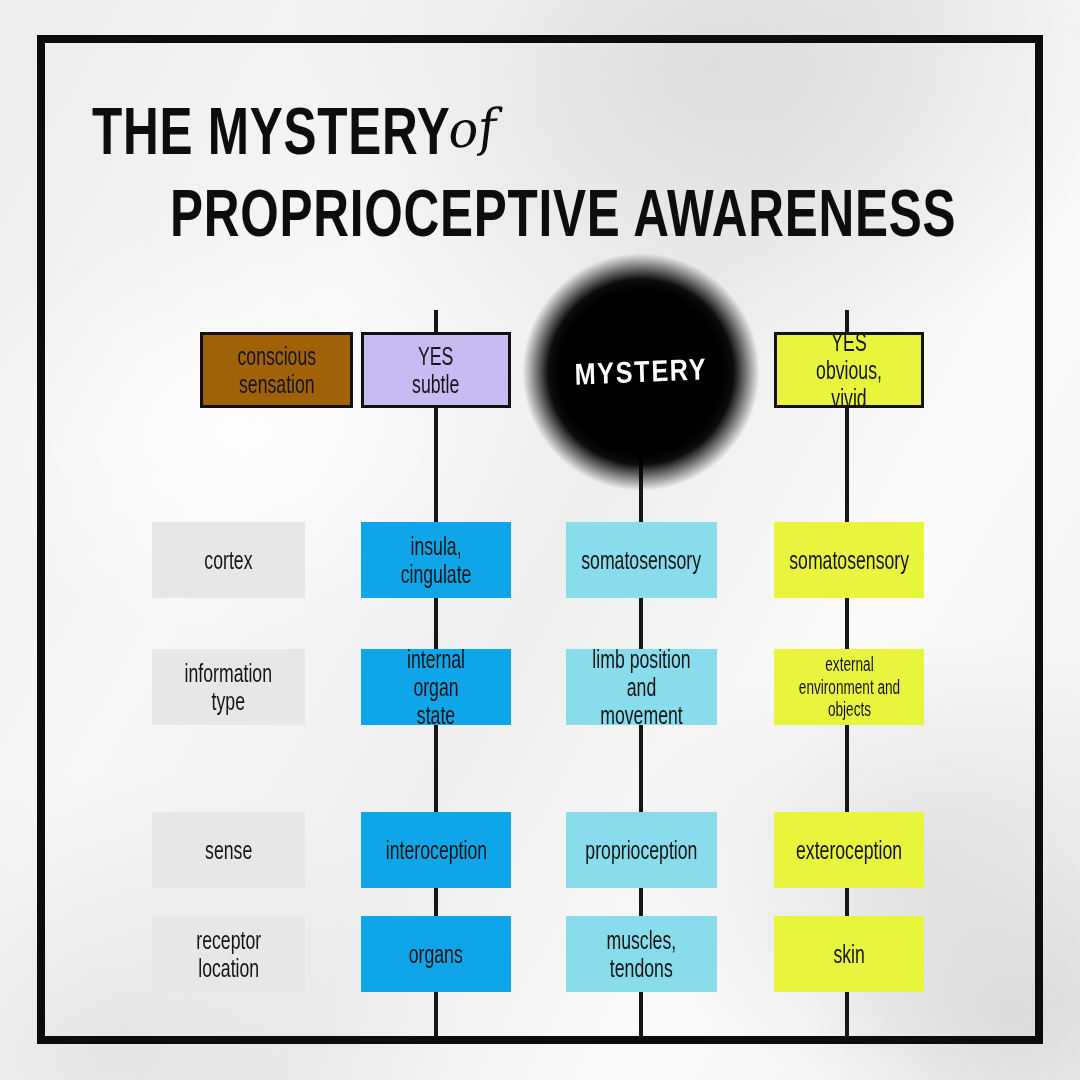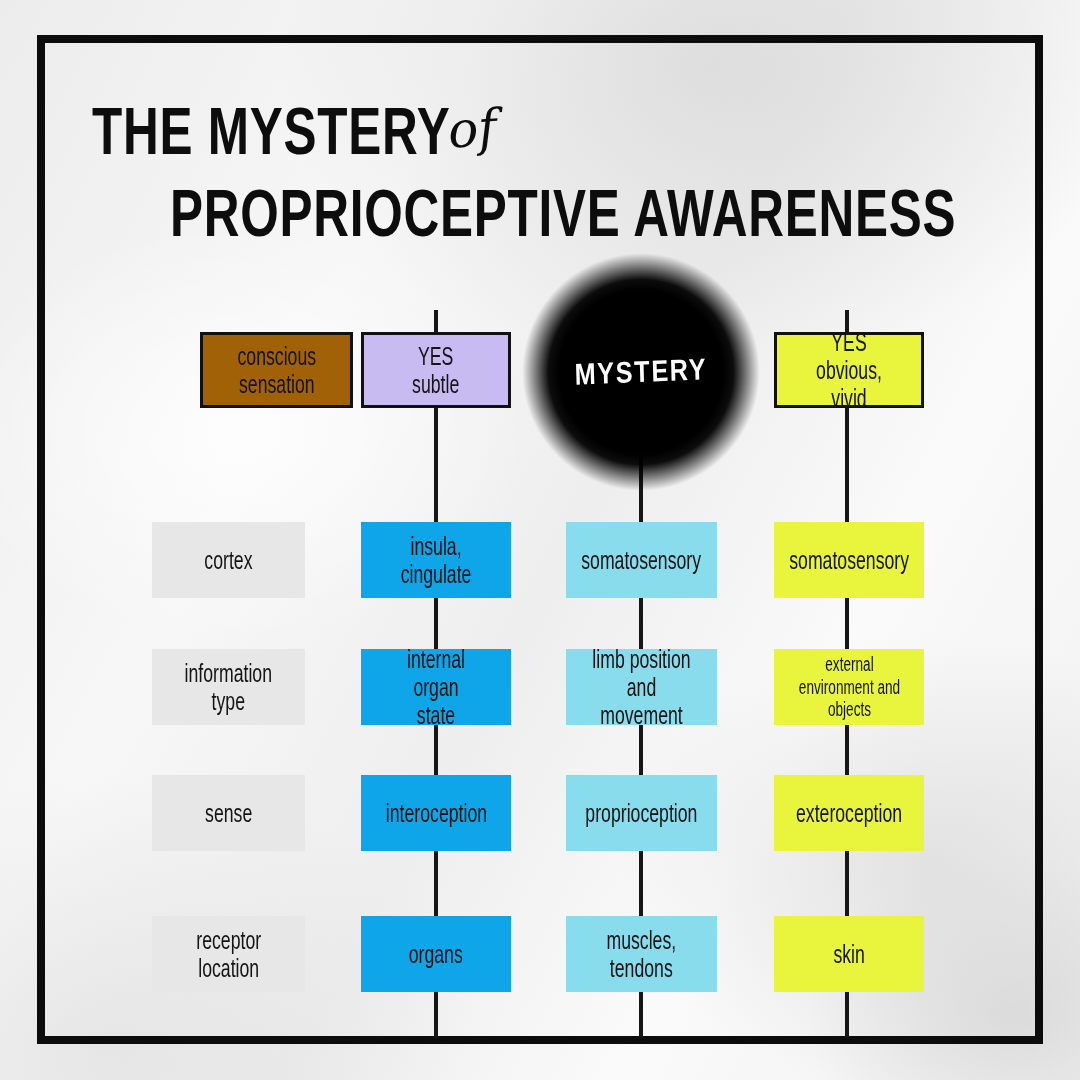--- a/index.html
+++ b/index.html
@@ -53,21 +53,21 @@
     display:flex;align-items:center;justify-content:center;text-align:center;
   }
   .box .txt{
     display:block;white-space:pre-line;font-size:26px;line-height:1.08;
     transform:scaleX(0.68);transform-origin:center;color:#141414;
   }
   .box .txt.small{font-size:20px;line-height:1.12;}
   .hdr{border:3px solid #111111;}
   .c1{left:152px;width:153px;} .c2{left:361px;width:150px;}
   .c3{left:566px;width:151px;} .c4{left:774px;width:150px;}
-  .r0{top:332px;} .r1{top:478px;margin-top:44px;} .r2{top:649px;} .r3{top:775px;} .r4{top:916px;text-align:center;}
+  .r0{top:332px;} .r1{top:478px;margin-top:44px;} .r2{top:649px;} .r3{top:812px;} .r4{top:916px;text-align:center;}
   .bg-gray{background:#e7e7e7;} .bg-gray-h{background:#a16207;margin-left:48px;}
   .bg-purple{background:#0ea5e9;} .bg-purple-h{background:#c7bbf1;}
   .bg-cyan{background:#89dcec;} .bg-yellow{background:#e9f43c;}
 </style>
 </head>
 <body>
 
 <div class="frame"></div>
 
 <div class="title-line1">THE MYSTERY</div>

